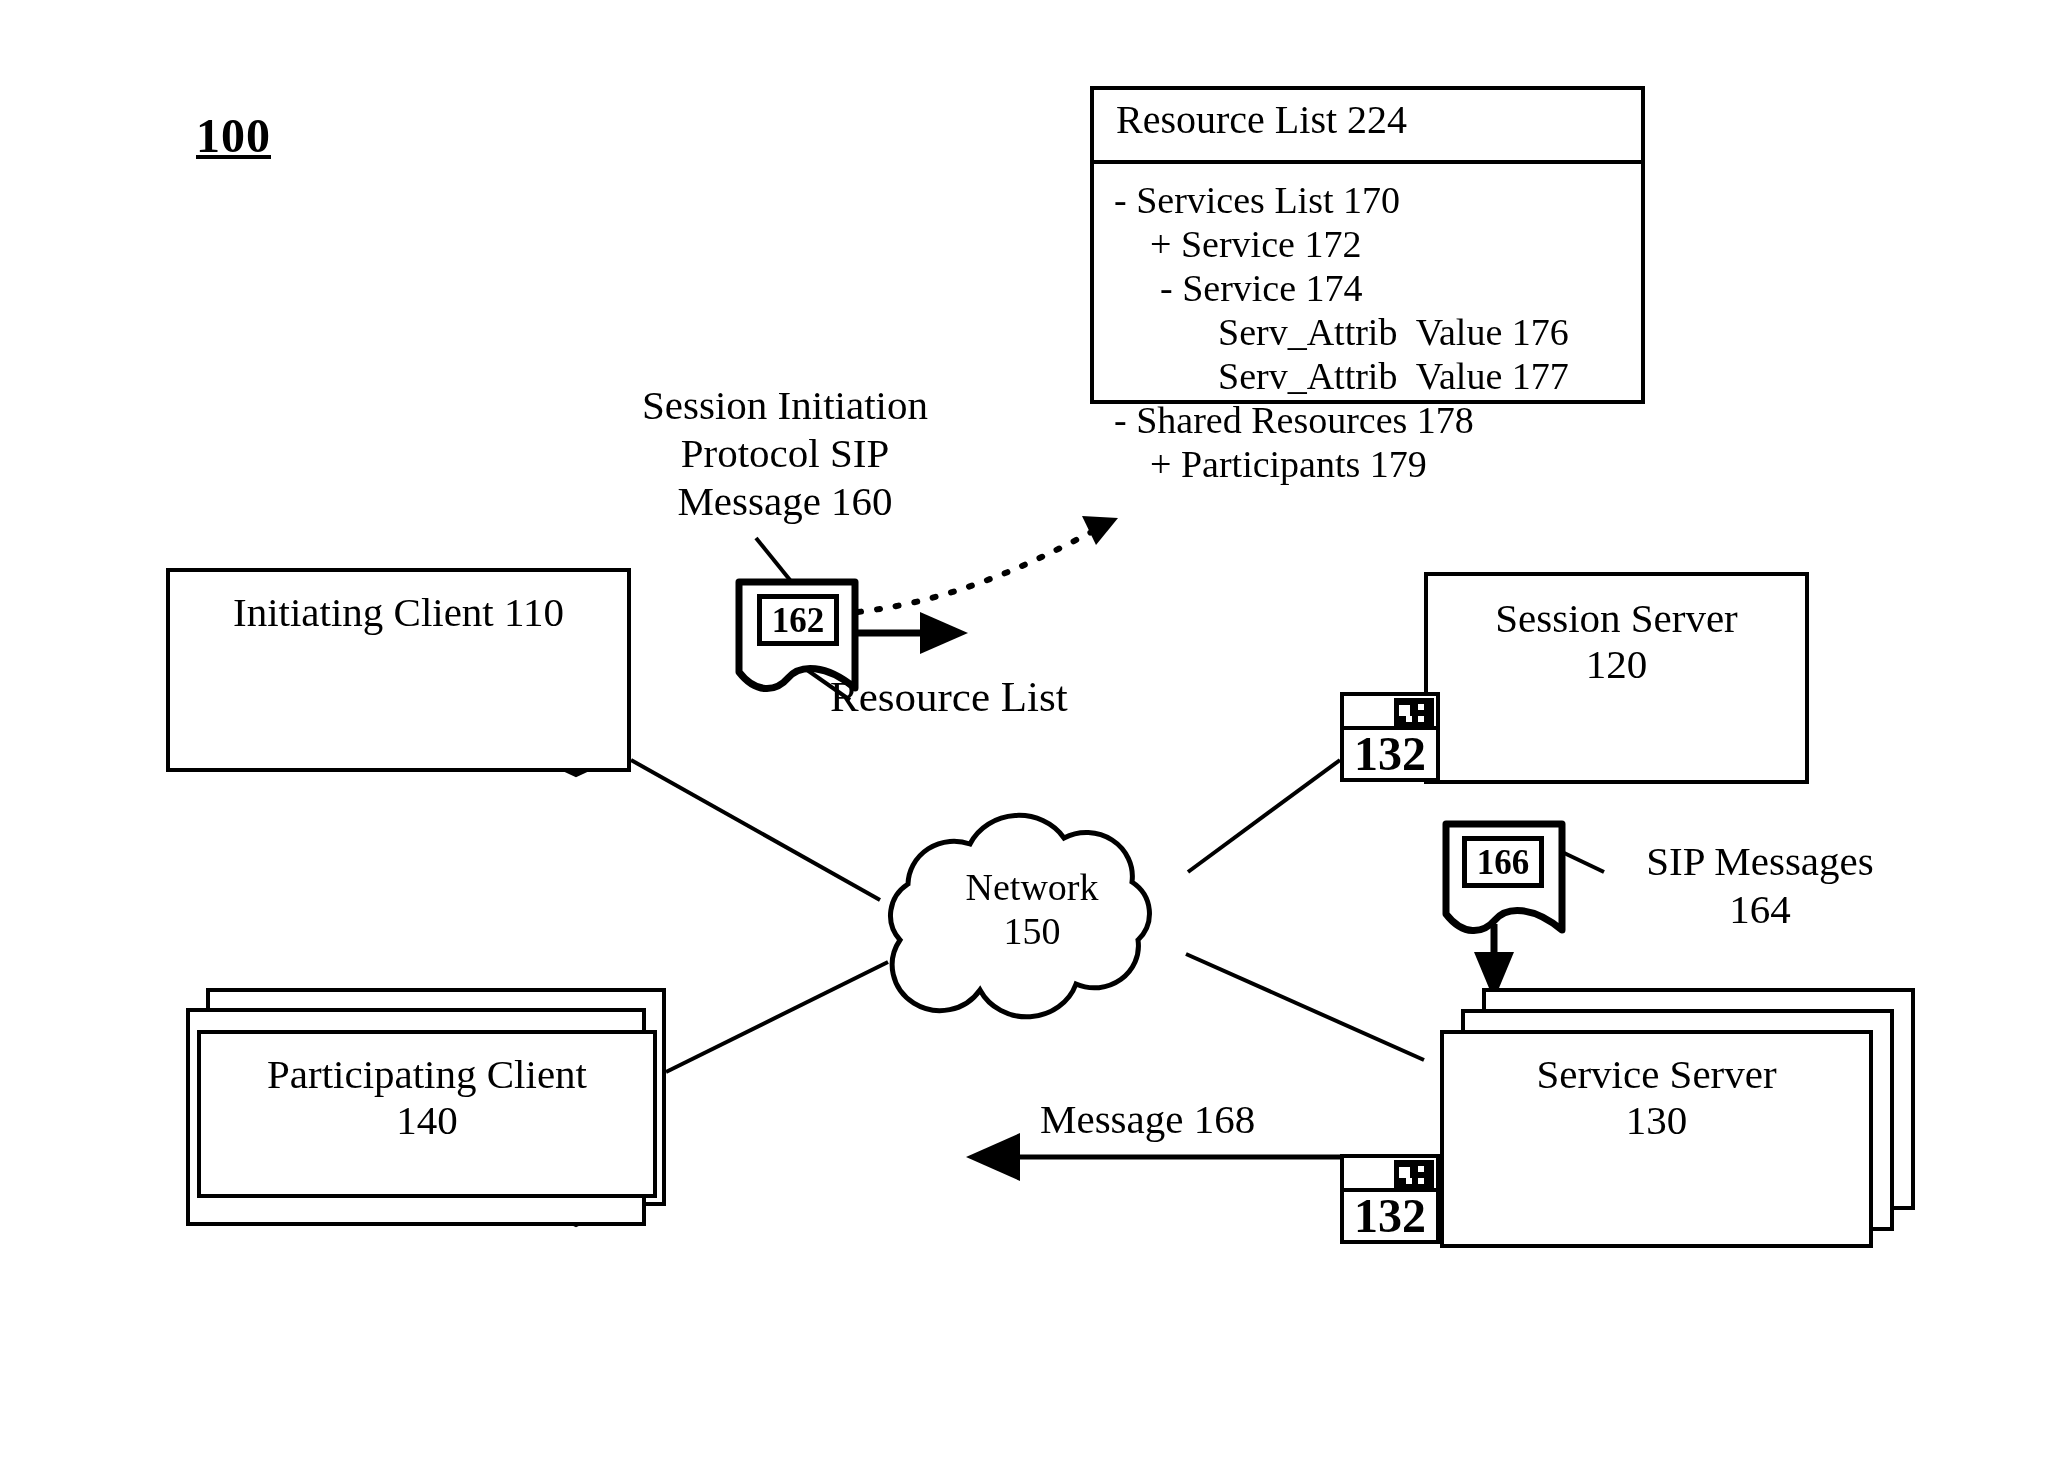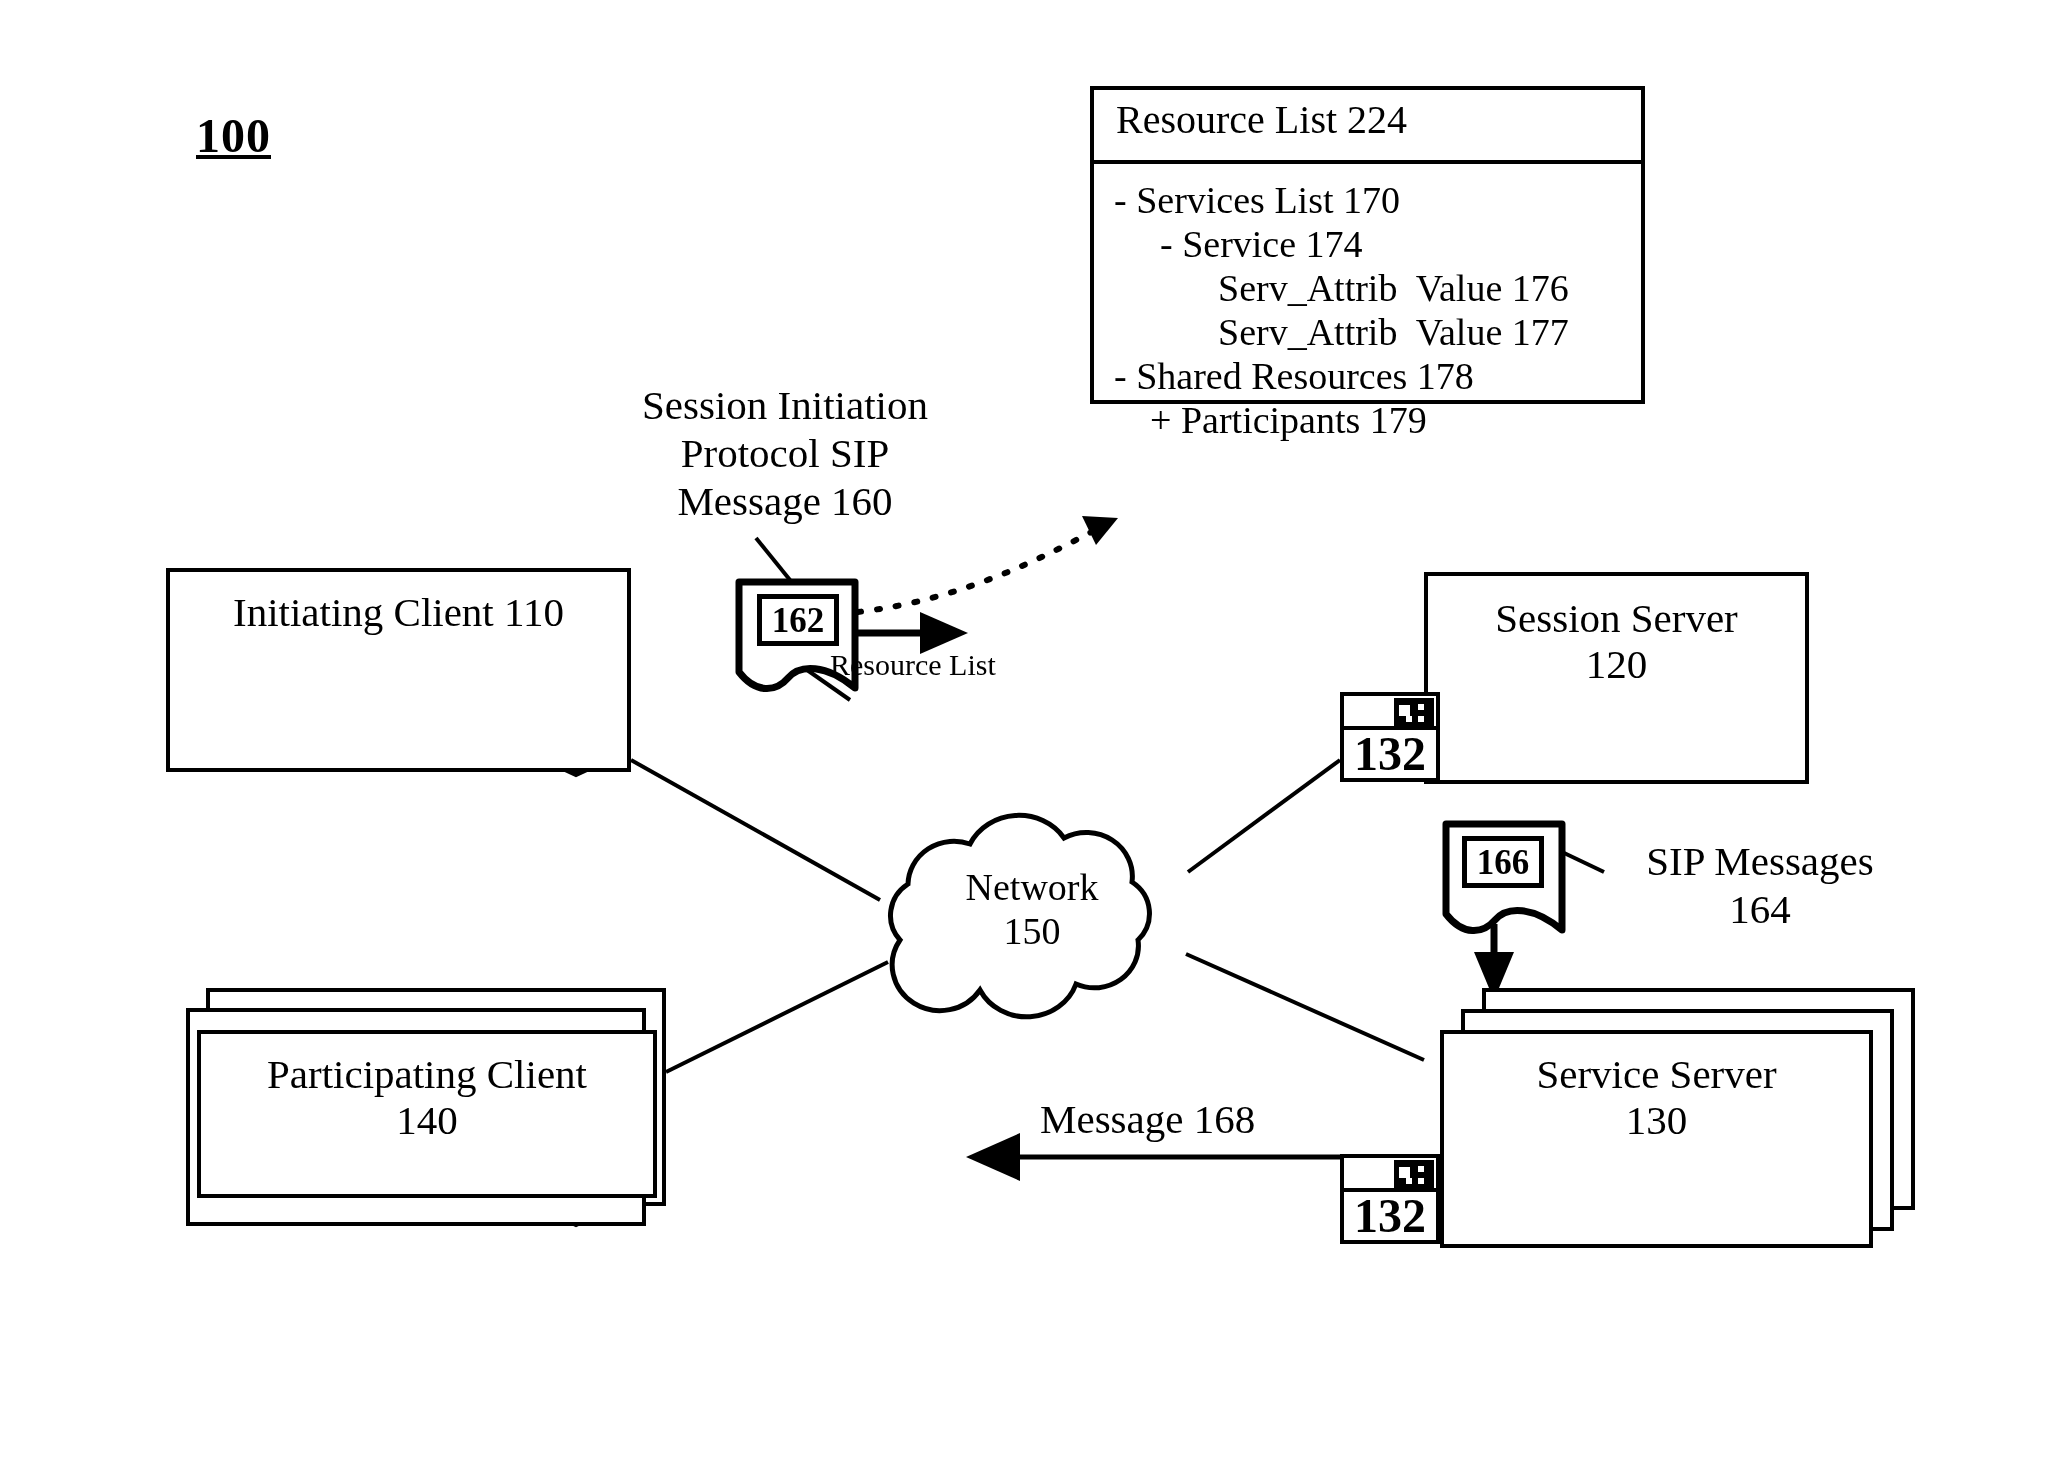--- a/index.html
+++ b/index.html
@@ -72,21 +72,21 @@
   .rl-ind3 { padding-left: 110px; }
 
   
   .free-label {
     font-size: 41px;
     line-height: 1.17;
     text-align: center;
     white-space: pre-line;
   }
   #sip-message-label { left: 615px; top: 382px; width: 340px; }
-  #resource-list-caption { left: 830px; top: 648px; font-size: 30px; white-space: nowrap; font-family: Liberation Serif, serif; }
+  #resource-list-caption { left: 830px; top: 672px; font-size: 43px; white-space: nowrap; font-family: Liberation Serif, serif; }
   #sip-messages-label { left: 1600px; top: 838px; width: 320px; text-align: center; }
   #message-168-label { left: 1040px; top: 1095px; font-size: 41px; white-space: nowrap; }
 
   
   #initiating-client-box { left: 166px; top: 568px; width: 465px; height: 204px; }
   #initiating-client-title { padding-top: 18px; }
 
   #session-server-box { left: 1424px; top: 572px; width: 385px; height: 212px; }
   #session-server-title { padding-top: 20px; }
 
@@ -304,20 +304,21 @@
                C 1533 906, 1507 906, 1495 920
                C 1483 934, 1463 936, 1446 914
                Z" fill="#fff" stroke="#000" stroke-width="7" stroke-linejoin="round"></path>
     </g>
   </svg>
 
   <div class="abs node-box" id="resource-list-box">
     <div id="resource-list-header">Resource List 224</div>
     <div id="resource-list-items">
       <div class="rl-item rl-ind0">- Services List 170</div>
+      <div class="rl-item rl-ind1">+ Service 172</div>
       <div class="rl-item rl-ind2">- Service 174</div>
       <div class="rl-item rl-ind3">Serv_Attrib  Value 176</div>
       <div class="rl-item rl-ind3">Serv_Attrib  Value 177</div>
       <div class="rl-item rl-ind0">- Shared Resources 178</div>
       <div class="rl-item rl-ind1">+ Participants 179</div>
     </div>
   </div>
 
   <div class="abs free-label" id="sip-message-label">Session Initiation
 Protocol SIP

